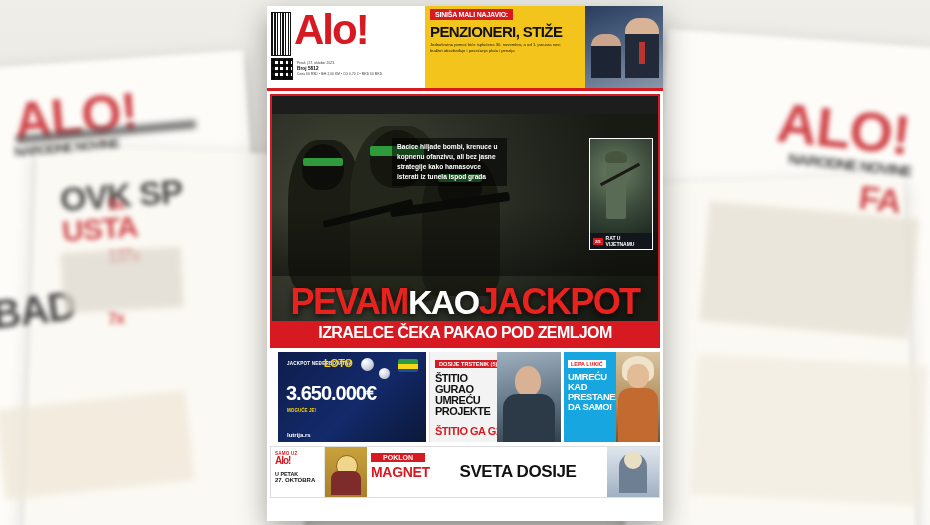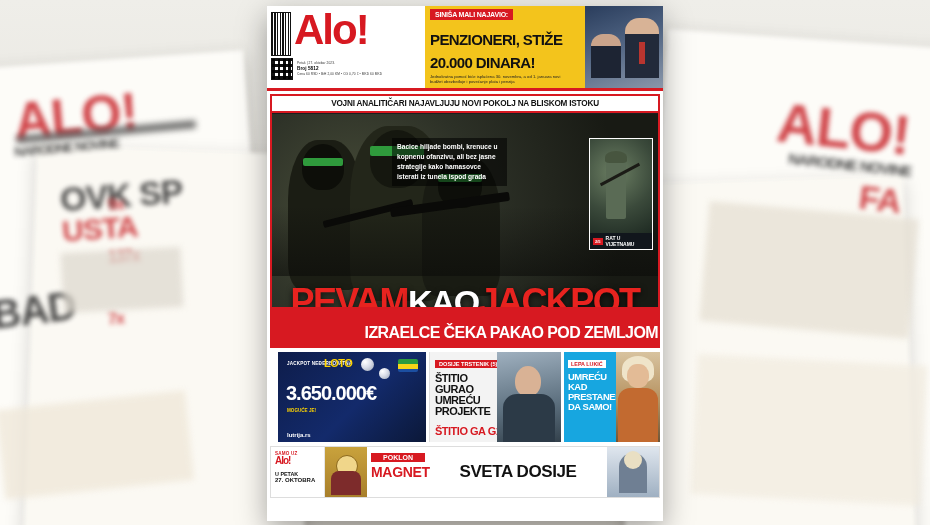--- a/index.html
+++ b/index.html
@@ -166,21 +166,20 @@
     padding: 18px 0 0 5px;
     width: 150px;
   }
   .mast-head-text .l1,
   .mast-head-text .l2 {
     font-size: 15px;
     font-weight: 900;
     color: #111;
     line-height: 1.02;
     letter-spacing: -0.6px;
-    margin-top: 8px;
   }
   .mast-sub {
     margin-top: 3px;
     font-size: 4.2px;
     color: #222;
     line-height: 1.35;
     width: 142px;
   }
   .mast-photo {
     position: absolute;
@@ -354,25 +353,25 @@
     color: #ffffff;
     text-shadow: 0 2px 6px rgba(0,0,0,0.8);
   }
   .hero-title .red { color: #e8231f; }
   .hero-title .kao { font-size: 34px; color:#ffffff; }
   .hero-subbar {
     position: absolute;
     left: 0; right: 0; bottom: 0;
     background: #d71921;
     color: #fff;
-    text-align: right;
+    text-align: center;
     font-size: 16px;
     font-weight: 900;
     letter-spacing: -0.6px;
-    padding: 17px 0 4px;
+    padding: 3px 0 4px;
   }
 
   
   .promo-row {
     display: flex;
     gap: 3px;
     margin: 4px 3px 0 3px;
     height: 90px;
     padding-left: 8px;
   }
@@ -613,33 +612,31 @@
           <div>Petak | 27. oktobar 2023.</div>
           <div class="big">Broj 5812</div>
           <div>Cena 60 RSD • BiH 2,00 KM • CG 0,70 € • MKD 60 MKD</div>
         </div>
       </div>
     </div>
     <div class="mast-right">
       <div class="mast-kicker">SINIŠA MALI NAJAVIO:</div>
       <div class="mast-head-text">
         <div class="l1">PENZIONERI, STIŽE</div>
-        <div class="l2">20.000 DINARA!</div>
         <div class="mast-sub">Jednokratna pomoć biće isplaćena 30. novembra, a od 1. januara novi budžet obezbeđuje i povećanje plata i penzija</div>
       </div>
       <div class="mast-photo">
         <div class="face-a"></div>
         <div class="face-b"></div>
         <div class="tie"></div>
       </div>
     </div>
   </div>
 
   <div class="hero">
-    <div class="hero-strap">VOJNI ANALITIČARI NAJAVLJUJU NOVI POKOLJ NA BLISKOM ISTOKU</div>
     <div class="hero-photo">
       <div class="fig a"></div>
       <div class="fig b"></div>
       <div class="fig c"></div>
       <div class="hood a"></div>
       <div class="hood b"></div>
       <div class="hood c"></div>
       <div class="band a"></div>
       <div class="band b"></div>
       <div class="band c"></div>

